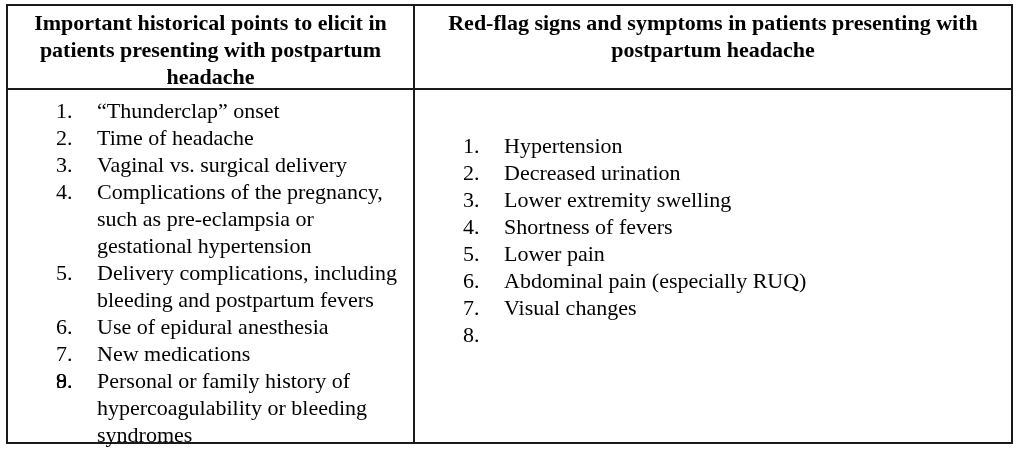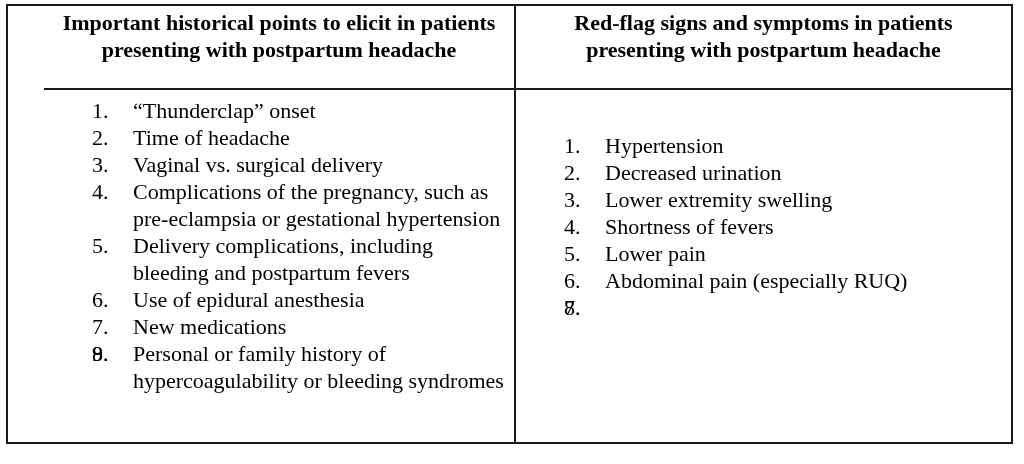--- a/index.html
+++ b/index.html
@@ -28,23 +28,22 @@
     display: flex;
     box-sizing: border-box;
     background: #ffffff;
   }
   .col {
     box-sizing: border-box;
     display: flex;
     flex-direction: column;
   }
   .col-left {
-    width: 508px;
+    width: 407px;
     border-right: 2px solid #1a1a1a;
-    padding-left: 36px;
   }
   .col-right {
     flex: 1;
     gap: 35px;
   }
   .header-cell {
     box-sizing: border-box;
     height: 84px;
     border-bottom: 2px solid #1a1a1a;
     font-weight: bold;
@@ -140,20 +139,21 @@
         <div class="item">
           <span class="num">5.</span>
           <span>Lower pain</span>
         </div>
         <div class="item">
           <span class="num">6.</span>
           <span>Abdominal pain (especially RUQ)</span>
         </div>
         <div class="item">
           <span class="num">7.</span>
+          <span>Visual changes</span>
         </div>
         <div class="item">
           <span class="num">8.</span>
         </div>
       </div>
     </div>
 
   </div>
 </div>
 

